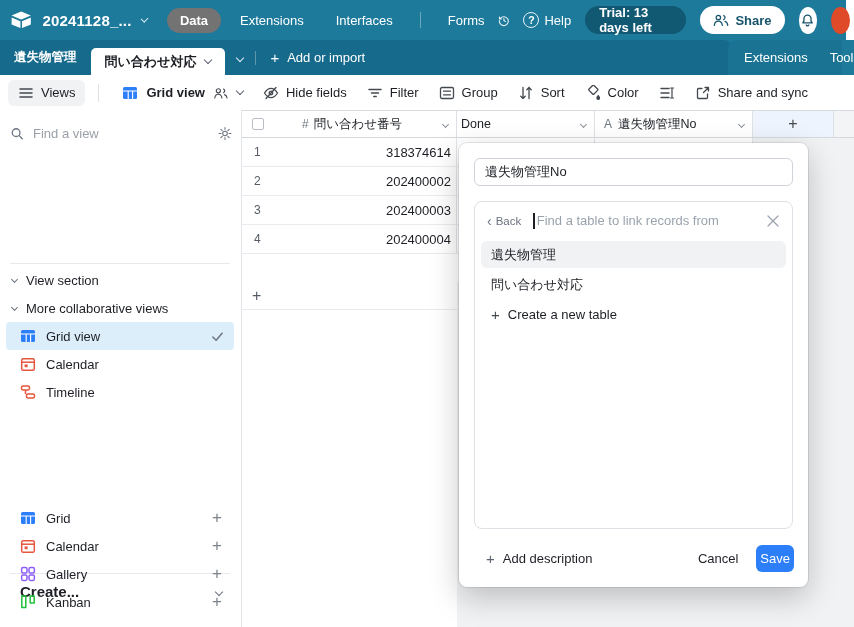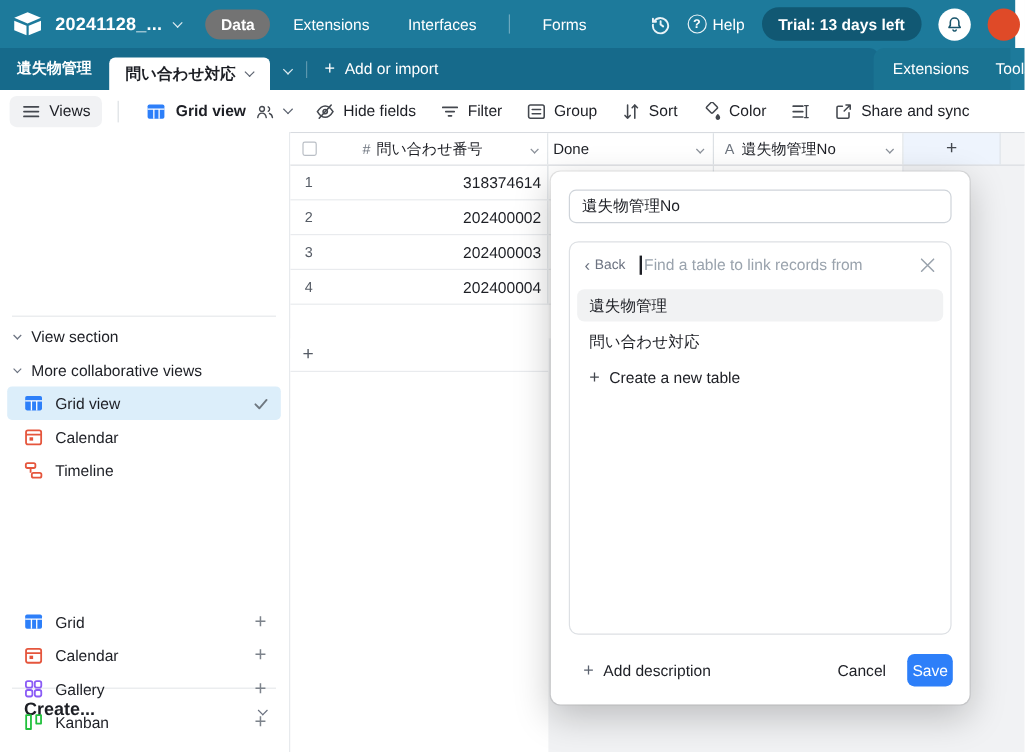--- a/index.html
+++ b/index.html
@@ -163,20 +163,29 @@
       <svg class="tb-icon" viewBox="0 0 16 16" fill="none" stroke="currentColor" stroke-width="1.5" stroke-linecap="round">
         <path d="M3.2 5.2A6 6 0 1 1 2 8"></path>
           <path d="M2 3.4v2.4h2.4"></path>
           <path d="M8 5.4V8l2 1.4"></path>
       </svg>
       <span class="help-wrap">
         <span class="qmark">?</span>
         <span>Help</span>
       </span>
       <span class="trial-pill">Trial: 13 days left</span>
+      <span class="share-pill">
+        <svg width="16" height="14" viewBox="0 0 18 14" fill="none" stroke="currentColor" stroke-width="1.4" stroke-linecap="round">
+          <circle cx="6" cy="4.2" r="2.5"></circle>
+            <path d="M1.5 13c.4-3 2.2-4.6 4.5-4.6S10.1 10 10.5 13"></path>
+          <path d="M12 2a2.5 2.5 0 0 1 0 4.6"></path>
+            <path d="M13.5 8.6c1.8.5 2.8 2 3.1 4.4"></path>
+        </svg>
+        <span>Share</span>
+      </span>
       <span class="bell-circle">
         <svg width="15" height="15" viewBox="0 0 16 16" fill="none" stroke="currentColor" stroke-width="1.4" stroke-linejoin="round">
           <path d="M8 2.2a3.8 3.8 0 0 0-3.8 3.8v2.6L3 10.6h10l-1.2-2V6A3.8 3.8 0 0 0 8 2.2z"></path>
           <path d="M6.6 12.8a1.5 1.5 0 0 0 2.8 0" stroke-linecap="round"></path>
         </svg>
       </span>
       <span class="avatar"></span>
     </div>
   </div>
 
@@ -268,20 +277,31 @@
     <span class="tool-item">
       <svg class="ticon" viewBox="0 0 16 16" fill="none" stroke="currentColor" stroke-width="1.3" stroke-linecap="round" stroke-linejoin="round">
         <path d="M12.5 9v3.5a1 1 0 0 1-1 1h-8a1 1 0 0 1-1-1v-8a1 1 0 0 1 1-1H7"></path>
         <path d="M10 2.5h3.5V6M13.3 2.7 8.5 7.5"></path>
       </svg>
       <span>Share and sync</span>
     </span>
   </div>
 
   <div class="sidebar">
+    <div class="sb-search">
+      <svg width="15" height="15" viewBox="0 0 16 16" fill="none" stroke="currentColor" stroke-width="1.5" stroke-linecap="round">
+        <circle cx="7" cy="7" r="4.4"></circle>
+          <path d="M10.4 10.4 14 14"></path>
+      </svg>
+      <input type="text" placeholder="Find a view" style="">
+      <svg width="15" height="15" viewBox="0 0 16 16" fill="none" stroke="currentColor" stroke-width="1.2">
+        <circle cx="8" cy="8" r="2.6"></circle>
+        <path d="M8 1.2v2.2M8 12.6v2.2M1.2 8h2.2M12.6 8h2.2M3.2 3.2l1.6 1.6M11.2 11.2l1.6 1.6M12.8 3.2l-1.6 1.6M4.8 11.2l-1.6 1.6" stroke-linecap="round"></path>
+      </svg>
+    </div>
     <div class="sb-div" style="top:153px;"></div>
 
     <div class="sb-section" style="top:163px;">
       <span class="chv"></span>
       <span>View section</span>
     </div>
     <div class="sb-section" style="top:191px;">
       <span class="chv"></span>
       <span>More collaborative views</span>
     </div>

